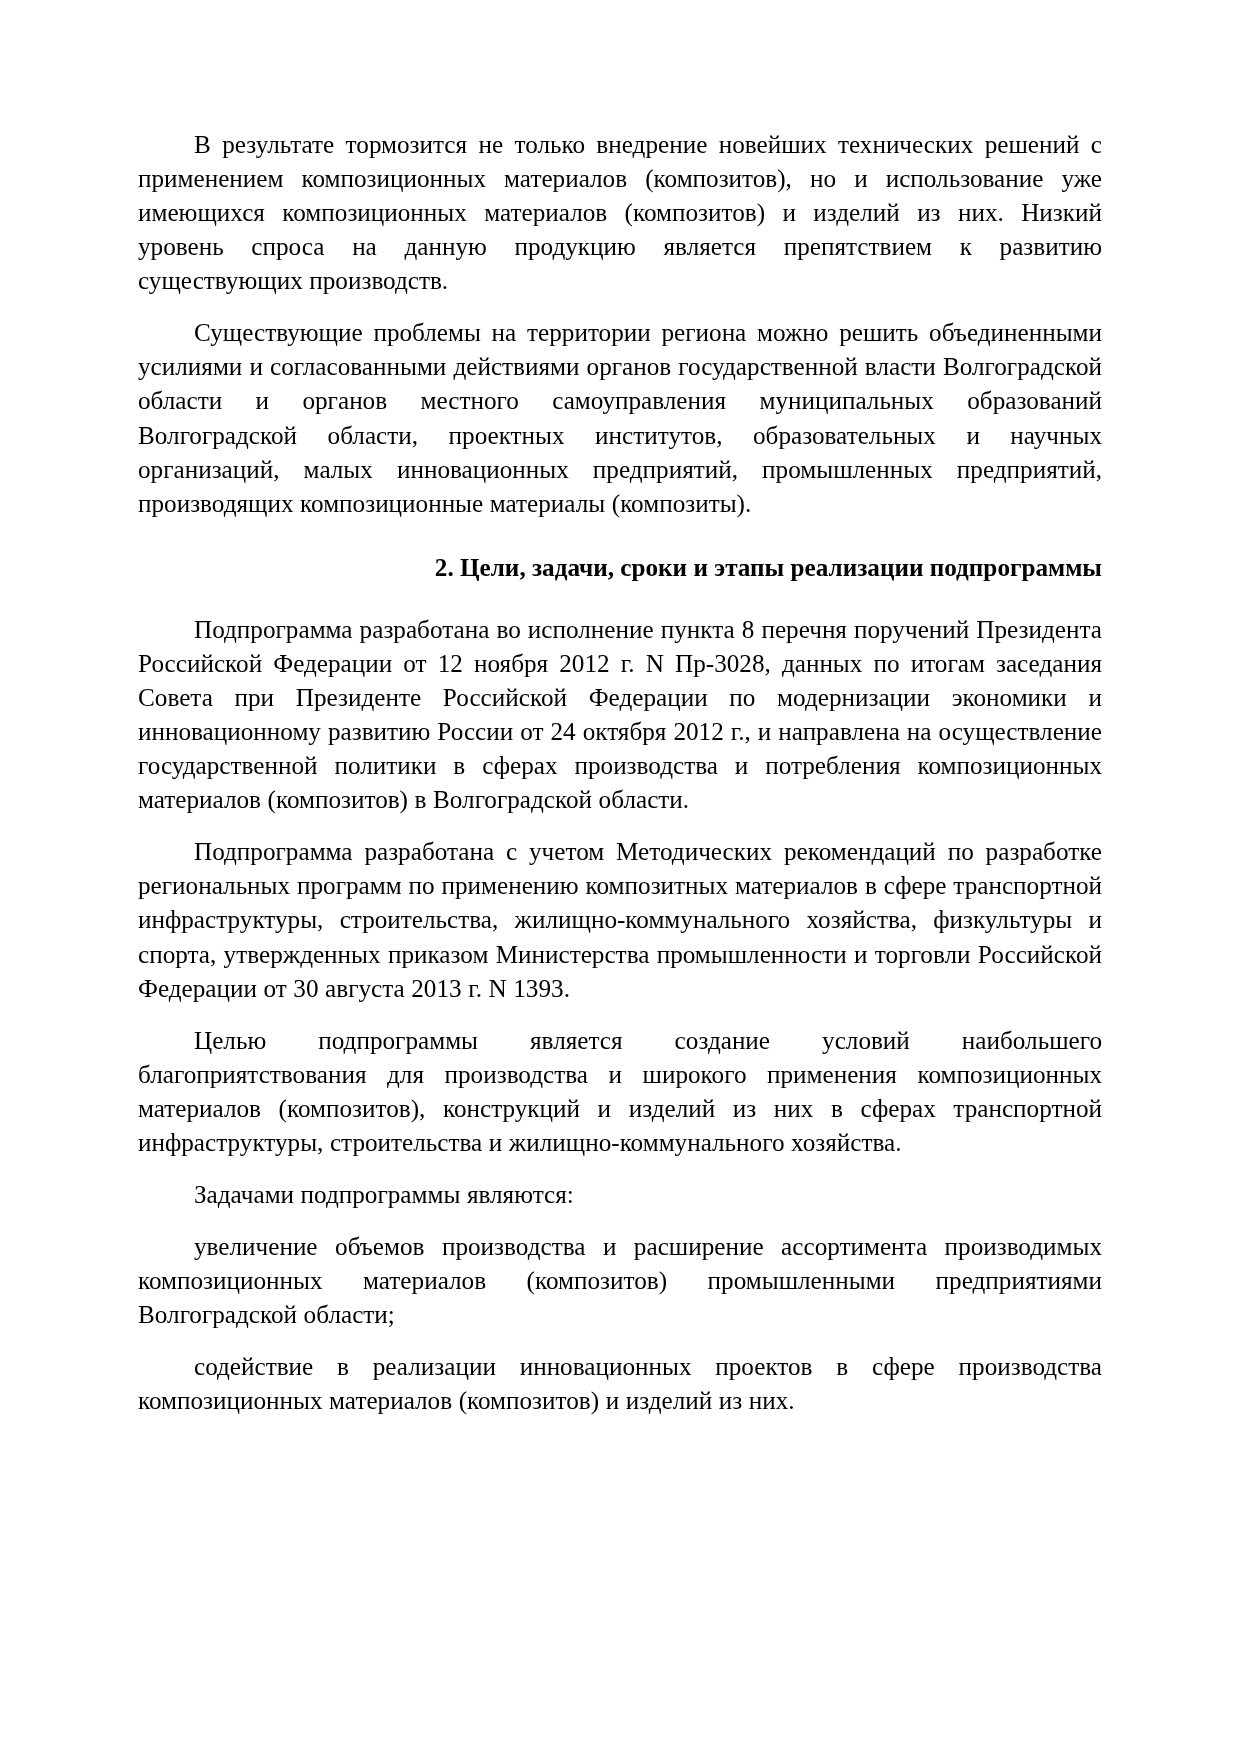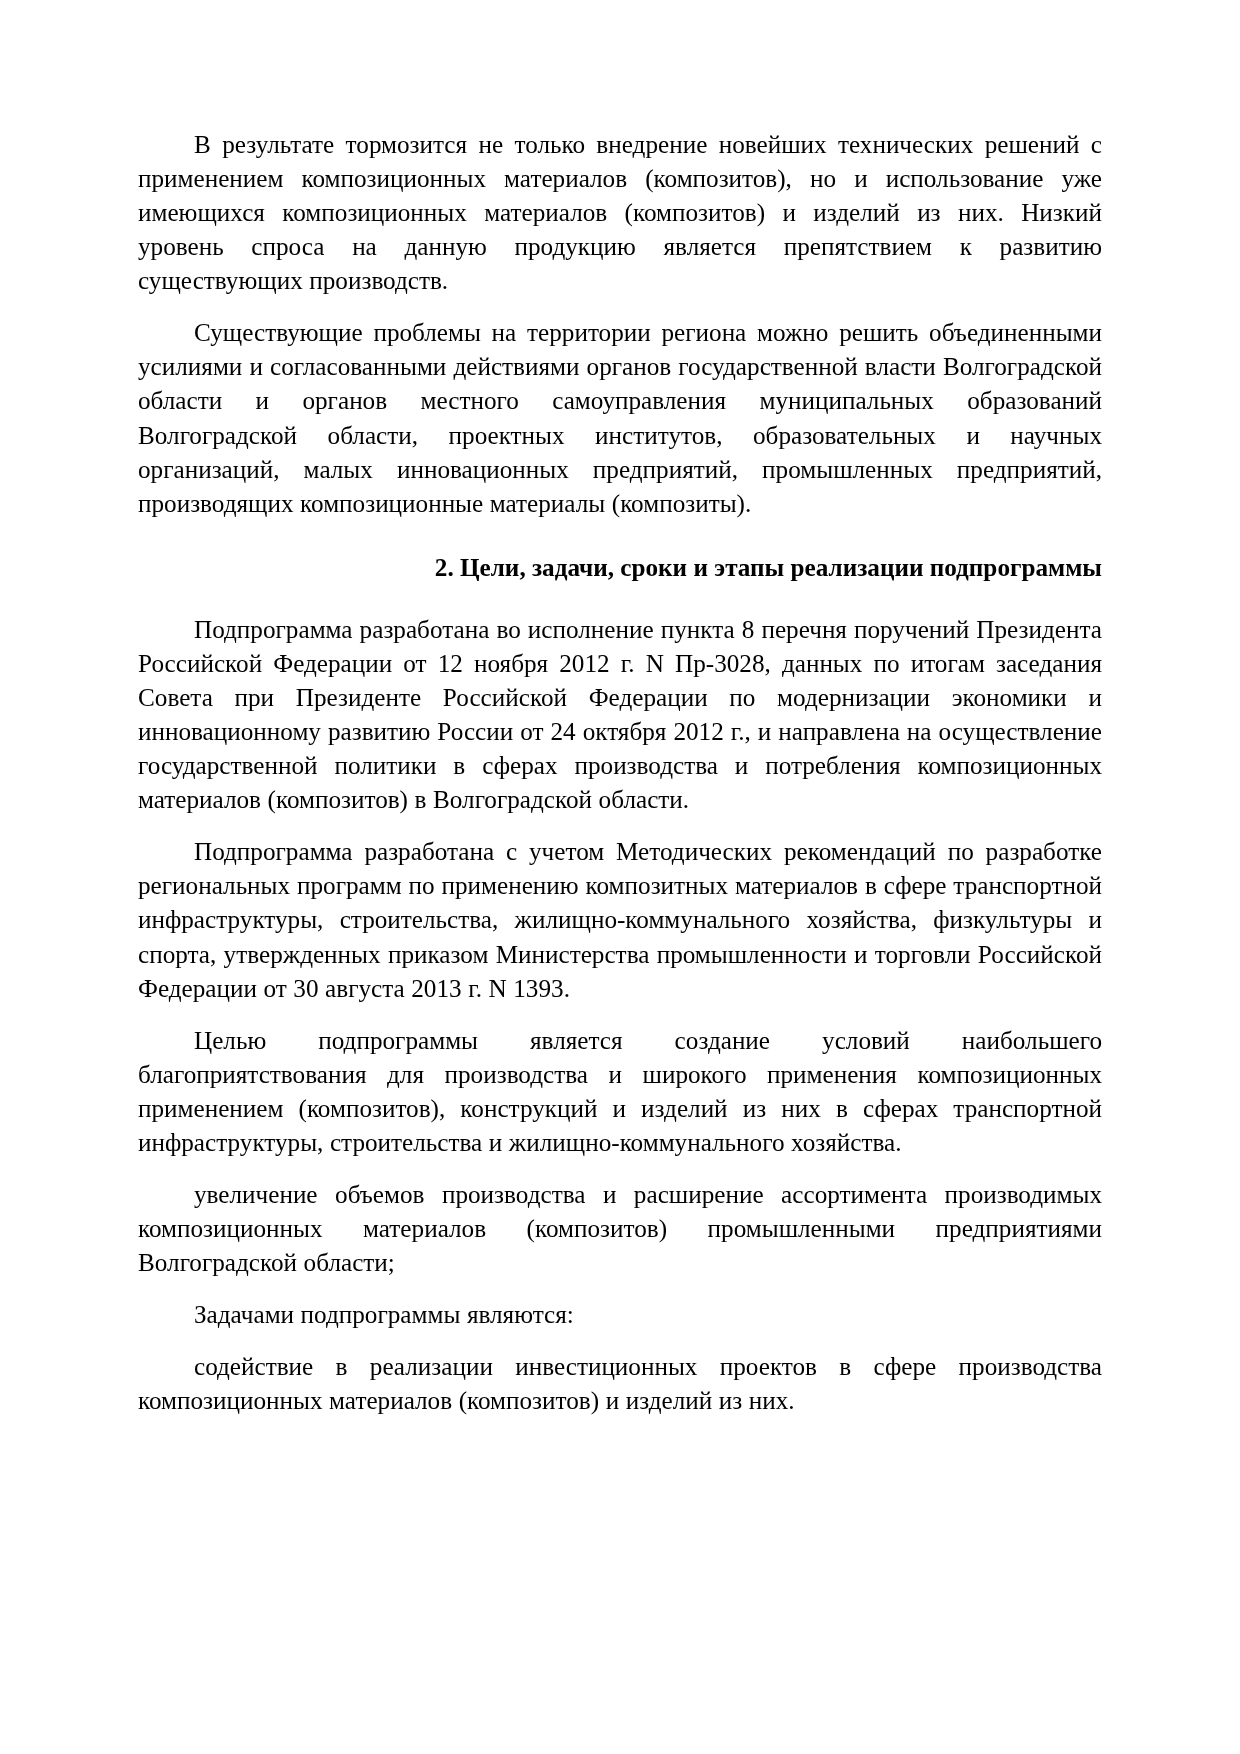--- a/index.html
+++ b/index.html
@@ -60,25 +60,25 @@
     <p class="para para-justify-mid">В результате тормозится не только внедрение новейших технических решений с применением композиционных материалов (композитов), но и использование уже имеющихся композиционных материалов (композитов) и изделий из них. Низкий уровень спроса на данную продукцию является препятствием к развитию существующих производств.</p>
 
     <p class="para">Существующие проблемы на территории региона можно решить объединенными усилиями и согласованными действиями органов государственной власти Волгоградской области и органов местного самоуправления муниципальных образований Волгоградской области, проектных институтов, образовательных и научных организаций, малых инновационных предприятий, промышленных предприятий, производящих композиционные материалы (композиты).</p>
 
     <h2 class="section-heading">2. Цели, задачи, сроки и этапы реализации подпрограммы</h2>
 
     <p class="para">Подпрограмма разработана во исполнение пункта 8 перечня поручений Президента Российской Федерации от 12 ноября 2012 г. N Пр-3028, данных по итогам заседания Совета при Президенте Российской Федерации по модернизации экономики и инновационному развитию России от 24 октября 2012 г., и направлена на осуществление государственной политики в сферах производства и потребления композиционных материалов (композитов) в Волгоградской области.</p>
 
     <p class="para">Подпрограмма разработана с учетом Методических рекомендаций по разработке региональных программ по применению композитных материалов в сфере транспортной инфраструктуры, строительства, жилищно-коммунального хозяйства, физкультуры и спорта, утвержденных приказом Министерства промышленности и торговли Российской Федерации от 30 августа 2013 г. N 1393.</p>
 
-    <p class="para para-justify-mid">Целью подпрограммы является создание условий наибольшего благоприятствования для производства и широкого применения композиционных применением (композитов), конструкций и изделий из них в сферах транспортной инфраструктуры, строительства и жилищно-коммунального хозяйства.</p>
+    <p class="para para-justify-mid">Целью подпрограммы является создание условий наибольшего благоприятствования для производства и широкого применения композиционных материалов (композитов), конструкций и изделий из них в сферах транспортной инфраструктуры, строительства и жилищно-коммунального хозяйства.</p>
+
+    <p class="para">Задачами подпрограммы являются:</p>
 
     <p class="para para-justify-loose">увеличение объемов производства и расширение ассортимента производимых композиционных материалов (композитов) промышленными предприятиями Волгоградской области;</p>
 
-    <p class="para">Задачами подпрограммы являются:</p>
 
-
-    <p class="para">содействие в реализации инвестиционных проектов в сфере производства композиционных материалов (композитов) и изделий из них.</p>
+    <p class="para">содействие в реализации инновационных проектов в сфере производства композиционных материалов (композитов) и изделий из них.</p>
 
 
 
   </div>
 </div>
 
 </body></html>

